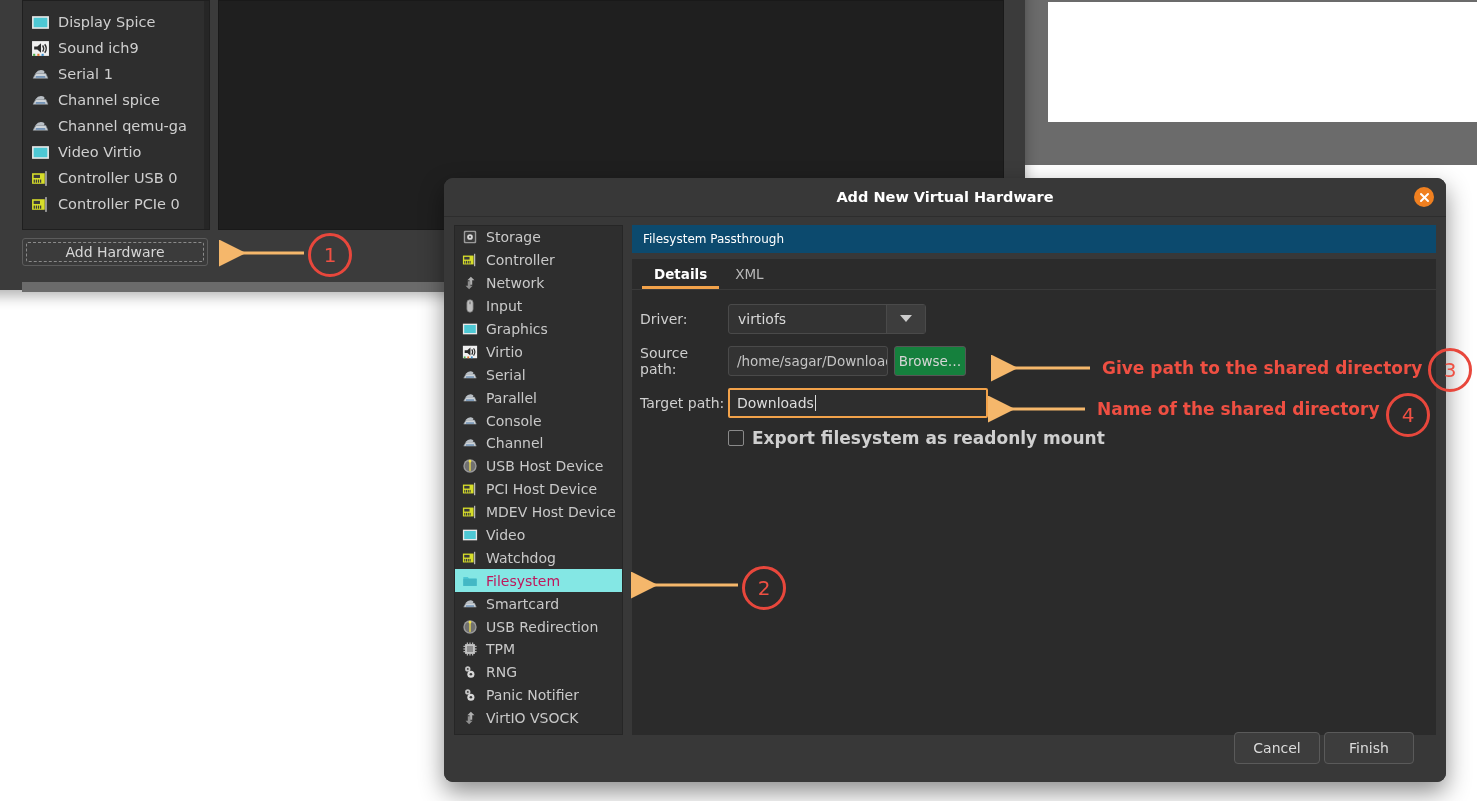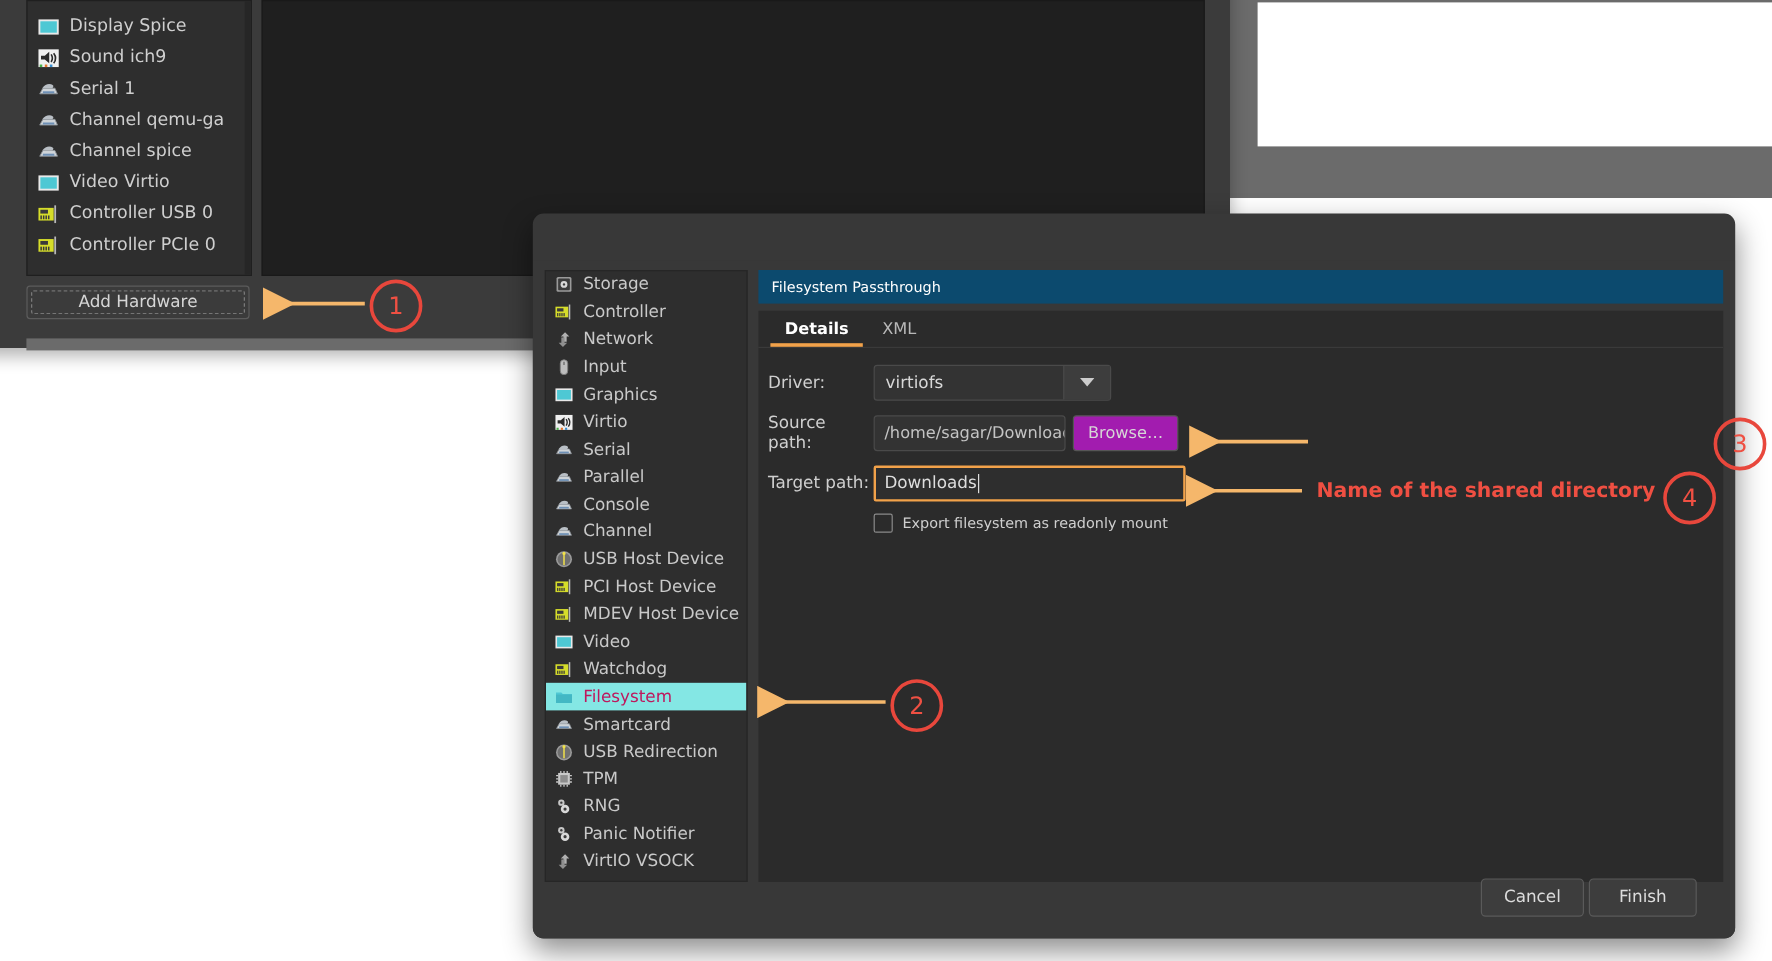--- a/index.html
+++ b/index.html
@@ -302,23 +302,23 @@
     display: flex;
     align-items: center;
     padding-left: 8px;
     box-sizing: border-box;
     overflow: hidden;
     white-space: nowrap;
     cursor: text;
   }
   .browse-btn {
     margin-left: 6px;
-    width: 88px;
+    width: 72px;
     height: 30px;
-    background: #a21caf;
+    background: #15803d;
     border: 1px solid #565656;
     border-radius: 3px;
     color: #d6d6d6;
     font-size: 13.5px;
     display: flex;
     align-items: center;
     justify-content: center;
     box-sizing: border-box;
     cursor: pointer;
   }
@@ -354,21 +354,22 @@
     height: 14px;
     border: 1px solid #8a8a8a;
     border-radius: 2px;
     background: #2b2b2b;
     margin-right: 8px;
     flex: none;
     cursor: pointer;
   }
   .check-label {
     color: #cfcfcf;
-    font-size: 12px;
+    font-size: 17px;
+    font-weight: bold;
   }
 
   .dialog-footer {
     position: absolute;
     left: 0; right: 0;
     bottom: 0;
     height: 62px;
   }
   .footer-btn {
     position: absolute;
@@ -461,31 +462,31 @@
             <span>Serial 1</span>
           </div>
           <div class="hw-row">
             <span class="ico" style="width: 19px; height: 19px; display: inline-flex; align-items: center; justify-content: center;">
               <svg width="19" height="19" viewBox="0 0 18 18">
                 <path d="M2 12.5 L4.5 8 H14 L16 12.5 Z" fill="#cfd4d8" stroke="#8b9197" stroke-width="0.7"></path>
                 <path d="M4 8 q3-4 7-3 q3 1 1 3" fill="#b9bfc5"></path>
                 <rect x="4.5" y="10.5" width="9" height="1.6" fill="#6d8fb5"></rect>
               </svg>
             </span>
-            <span>Channel qemu-ga</span>
+            <span>Channel spice</span>
           </div>
           <div class="hw-row">
             <span class="ico" style="width: 19px; height: 19px; display: inline-flex; align-items: center; justify-content: center;">
               <svg width="19" height="19" viewBox="0 0 18 18">
                 <path d="M2 12.5 L4.5 8 H14 L16 12.5 Z" fill="#cfd4d8" stroke="#8b9197" stroke-width="0.7"></path>
                 <path d="M4 8 q3-4 7-3 q3 1 1 3" fill="#b9bfc5"></path>
                 <rect x="4.5" y="10.5" width="9" height="1.6" fill="#6d8fb5"></rect>
               </svg>
             </span>
-            <span>Channel spice</span>
+            <span>Channel qemu-ga</span>
           </div>
           <div class="hw-row">
             <span class="ico" style="width: 19px; height: 19px; display: inline-flex; align-items: center; justify-content: center;">
               <svg width="19" height="19" viewBox="0 0 18 18">
                 <rect x="1" y="3" width="16" height="12" fill="#e9e9e9"></rect>
                 <rect x="2.5" y="4.5" width="13" height="9" fill="#4ec8d4"></rect>
               </svg>
             </span>
             <span>Video Virtio</span>
           </div>
@@ -526,20 +527,29 @@
     </div>
     <div class="hw-canvas"></div>
     <div class="add-hw-btn">
       <span>Add Hardware</span>
     </div>
   </div>
 </div>
 <div class="bg-strip"></div>
 
 <div class="dialog">
+  <div class="dialog-titlebar">
+    <span class="dialog-title">Add New Virtual Hardware</span>
+    <div class="close-btn">
+      <svg width="11" height="11" viewBox="0 0 11 11">
+        <line x1="2" y1="2" x2="9" y2="9" stroke="#ffffff" stroke-width="2" stroke-linecap="round"></line>
+        <line x1="9" y1="2" x2="2" y2="9" stroke="#ffffff" stroke-width="2" stroke-linecap="round"></line>
+      </svg>
+    </div>
+  </div>
 
   <div class="dialog-body">
 
     <div class="cat-list" id="cat-list">
         <div class="cat-row">
           <span class="ico" style="width: 16px; height: 16px; display: inline-flex; align-items: center; justify-content: center;">
             <svg width="16" height="16" viewBox="0 0 18 18">
               <rect x="2" y="2" width="14" height="14" rx="1.5" fill="#9a9a9a"></rect>
               <rect x="3.5" y="3.5" width="11" height="11" rx="1" fill="#3c3c3c"></rect>
               <circle cx="9" cy="9" r="3.2" fill="#d8d8d8"></circle>
@@ -884,20 +894,21 @@
   </svg>
 
   <div class="annot-circle" style="left:308px; top:233px; width:38px; height:38px;">
     <span>1</span>
   </div>
 
   <div class="annot-circle" style="left:742px; top:566px; width:38px; height:38px;">
     <span>2</span>
   </div>
 
+  <div class="annot-text" style="left:1102px; top:358px;">Give path to the shared directory</div>
   <div class="annot-circle" style="left:1428px; top:348px; width:38px; height:38px;">
     <span>3</span>
   </div>
 
   <div class="annot-text" style="left:1097px; top:399px;">Name of the shared directory</div>
   <div class="annot-circle" style="left:1386px; top:393px; width:38px; height:38px;">
     <span>4</span>
   </div>
 </div>
 

